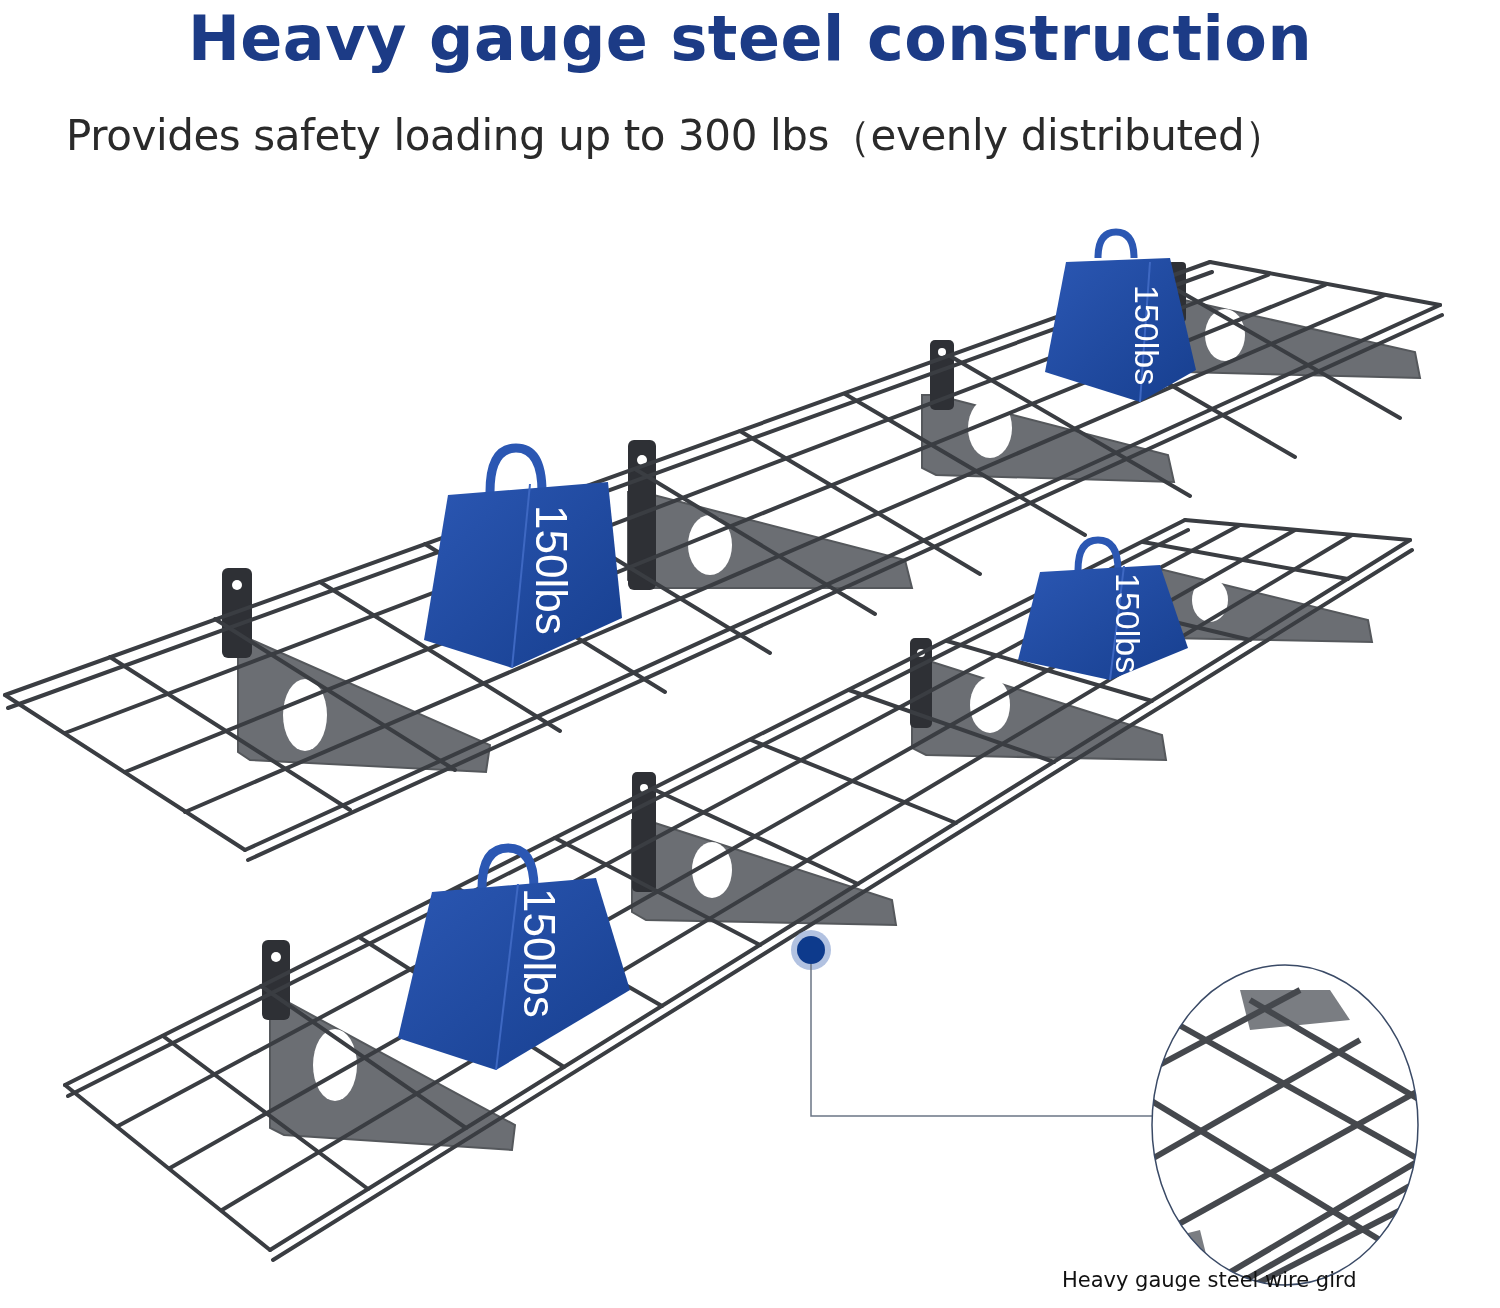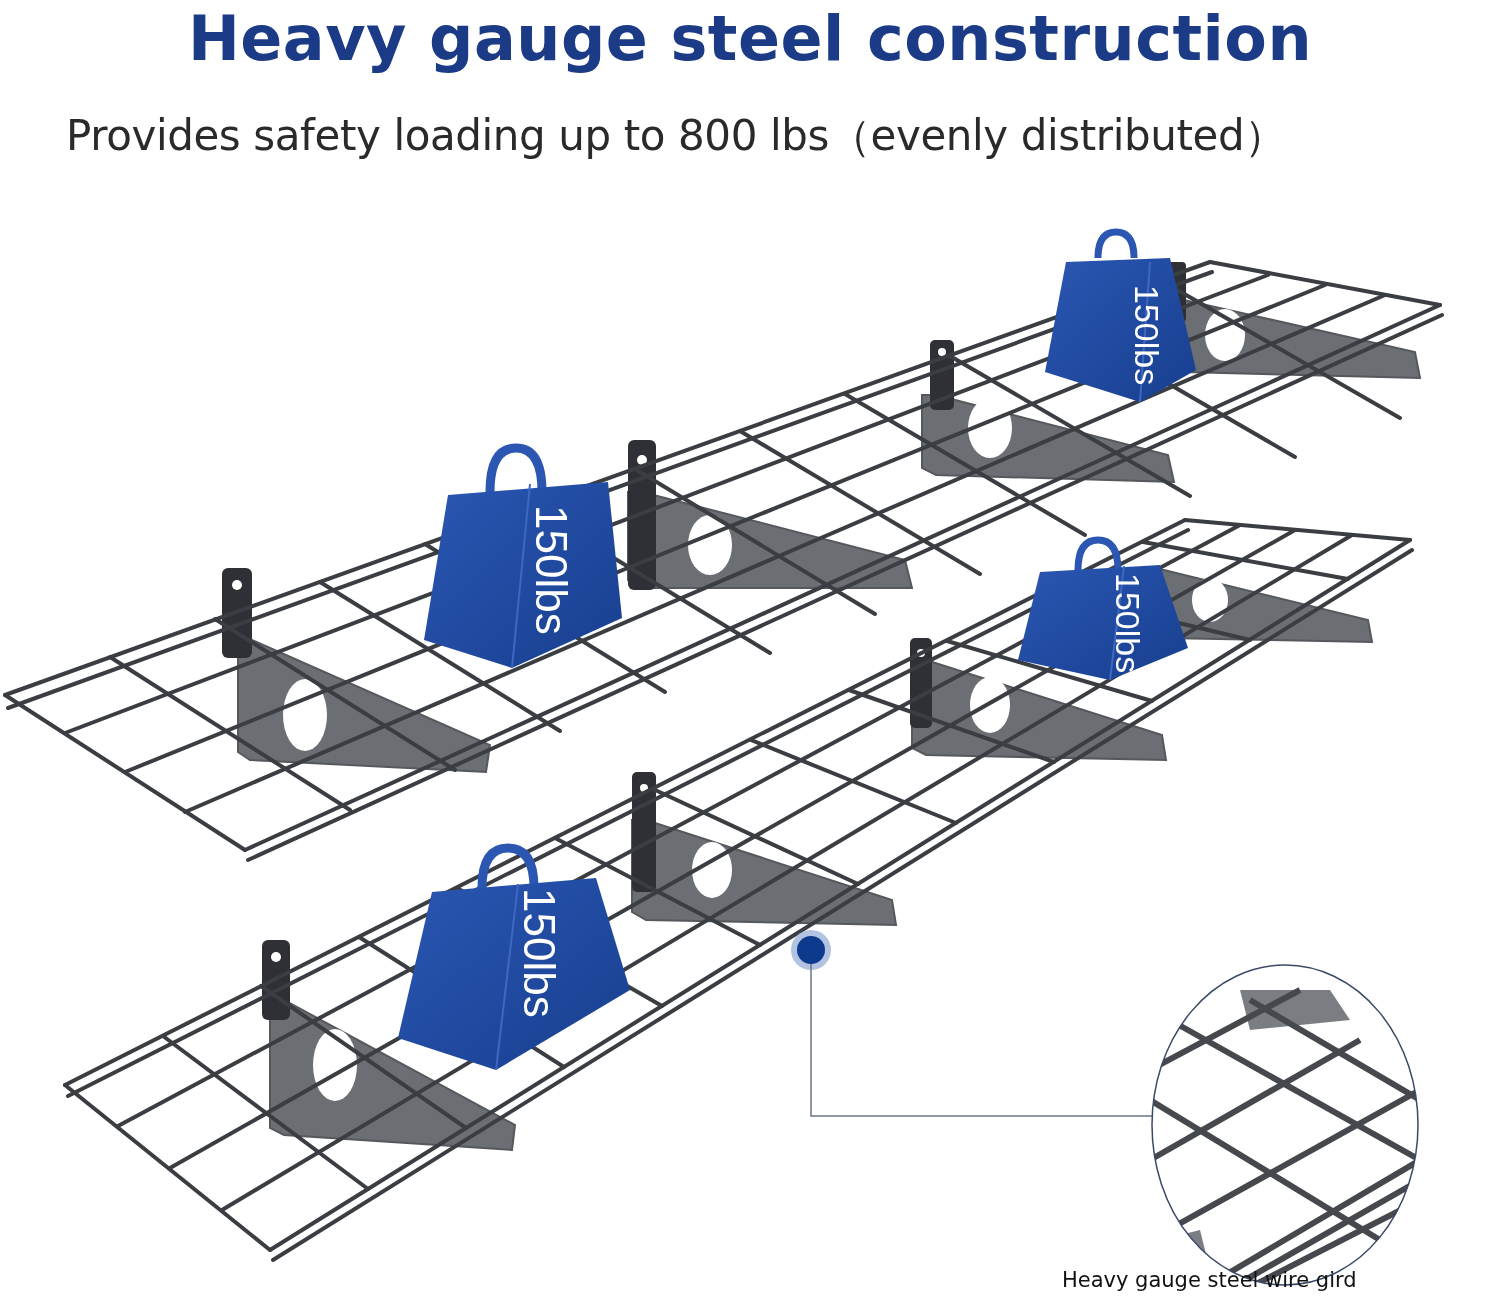--- a/index.html
+++ b/index.html
@@ -16,21 +16,21 @@
   .illustration { position:absolute; left:0; top:0; width:1500px; height:1308px; }
   .weight-label { font-family:"Liberation Sans", "DejaVu Sans", sans-serif; fill:#ffffff; }
   .caption { position:absolute; left:1062px; top:1262px;
              font-family:"DejaVu Sans", "Liberation Sans", sans-serif;
              font-size:21px; line-height:36px; color:#111111; white-space:nowrap; }
 </style>
 </head>
 <body>
 
 <div class="title">Heavy gauge steel construction</div>
-<div class="subtitle">Provides safety loading up to 800 lbs（evenly distributed）</div>
+<div class="subtitle">Provides safety loading up to 300 lbs（evenly distributed）</div>
 
 <svg class="illustration" viewBox="0 0 1500 1308" xmlns="http://www.w3.org/2000/svg">
   <defs>
     <linearGradient id="wgrad" x1="0" y1="0" x2="1" y2="1">
       <stop offset="0" stop-color="#2b57b3"></stop>
       <stop offset="1" stop-color="#173f8f"></stop>
     </linearGradient>
     <clipPath id="detailClip">
       <ellipse cx="1285" cy="1125" rx="133" ry="160"></ellipse>
     </clipPath>

